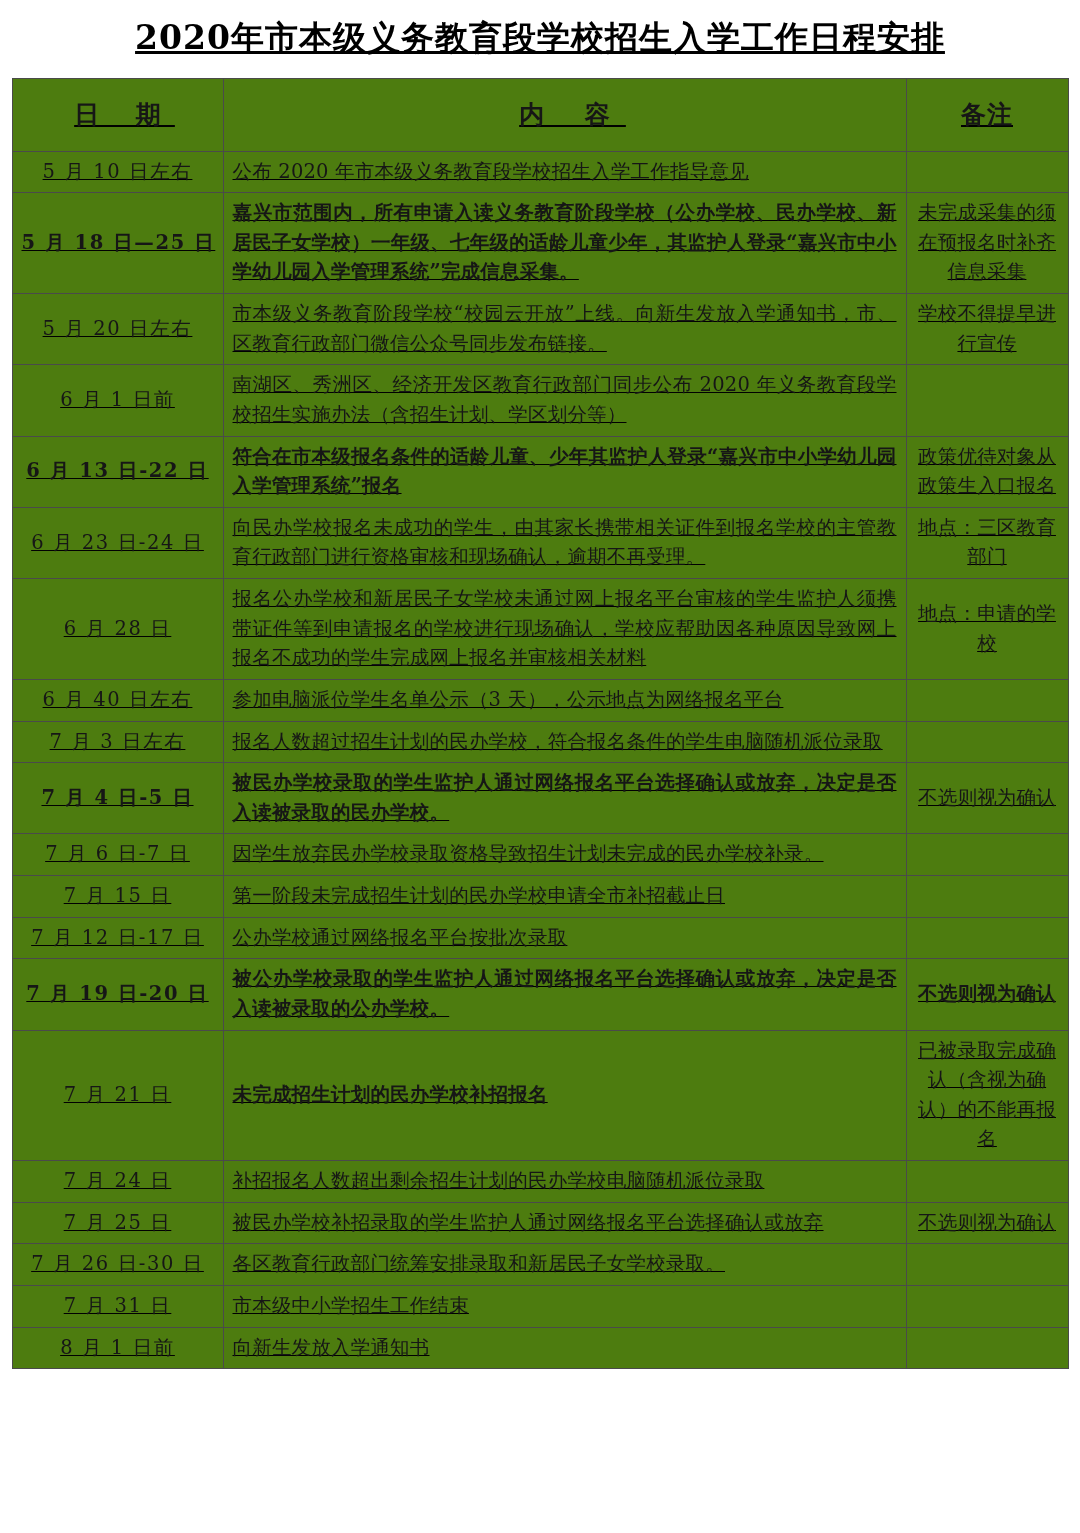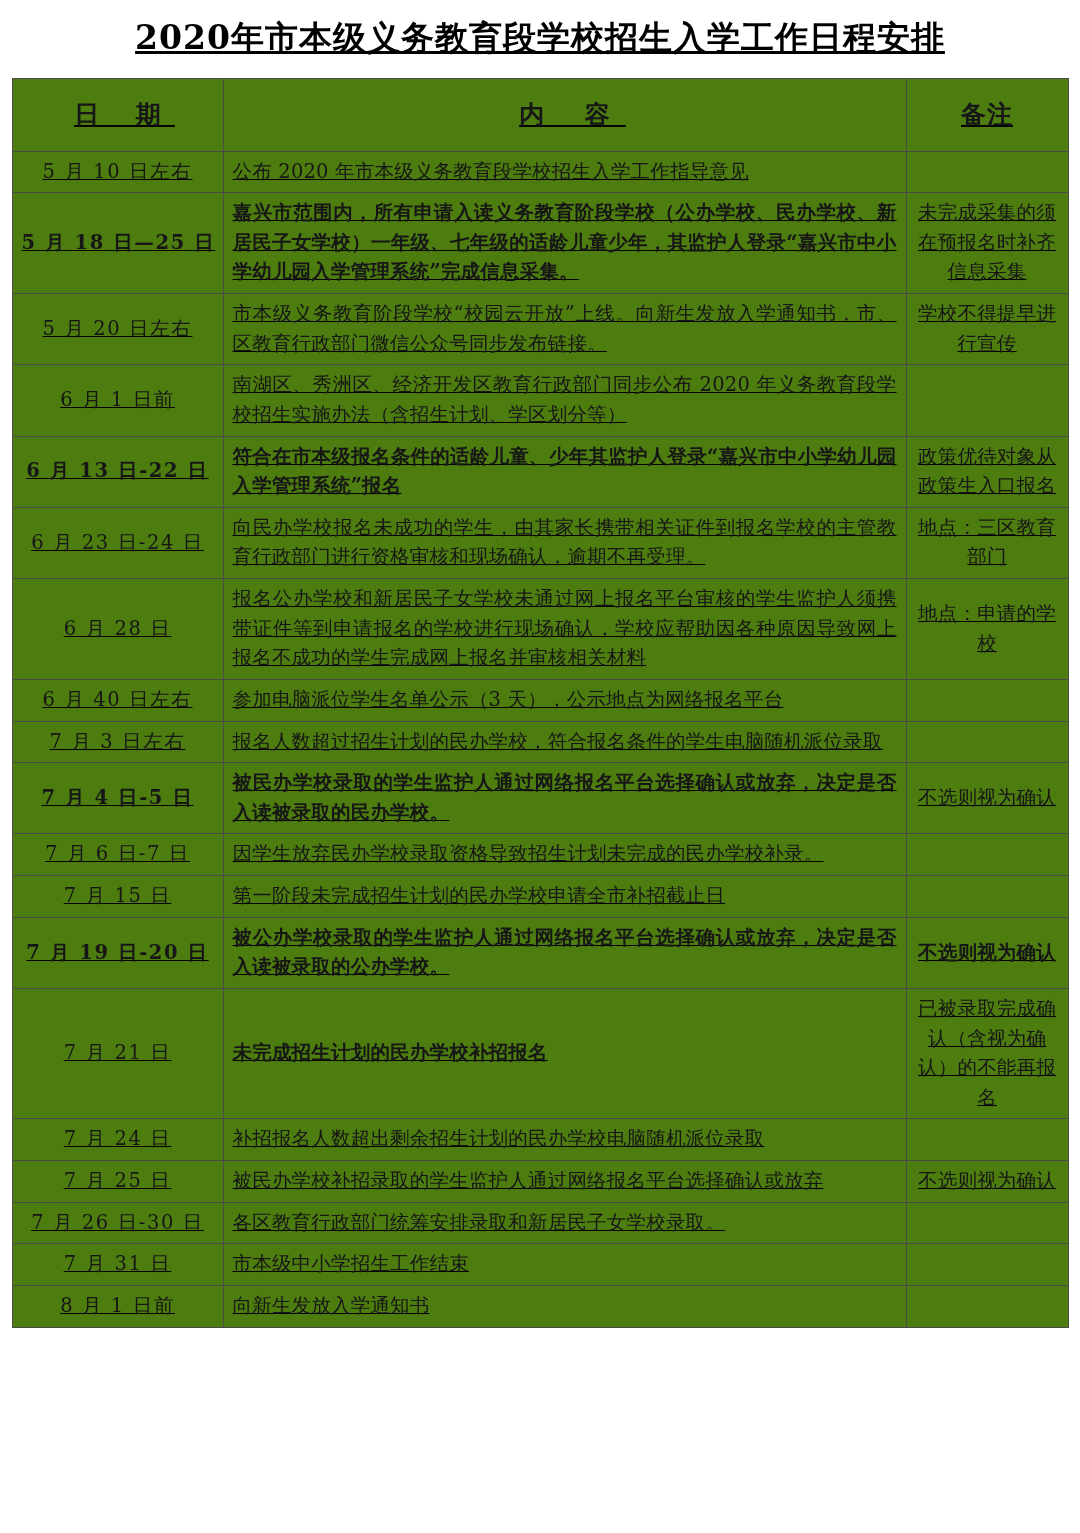--- a/index.html
+++ b/index.html
@@ -166,20 +166,25 @@
           <td class="date">7 月 6 日-7 日</td>
           <td class="body">因学生放弃民办学校录取资格导致招生计划未完成的民办学校补录。</td>
           <td class="remark empty"></td>
         </tr>
         <tr>
           <td class="date">7 月 15 日</td>
           <td class="body">第一阶段未完成招生计划的民办学校申请全市补招截止日</td>
           <td class="remark empty"></td>
         </tr>
         <tr>
+          <td class="date">7 月 12 日-17 日</td>
+          <td class="body">公办学校通过网络报名平台按批次录取</td>
+          <td class="remark empty"></td>
+        </tr>
+        <tr>
           <td class="date bold">7 月 19 日-20 日</td>
           <td class="body bold">被公办学校录取的学生监护人通过网络报名平台选择确认或放弃，决定是否入读被录取的公办学校。</td>
           <td class="remark bold">不选则视为确认</td>
         </tr>
         <tr>
           <td class="date">7 月 21 日</td>
           <td class="body bold">未完成招生计划的民办学校补招报名</td>
           <td class="remark">已被录取完成确认（含视为确认）的不能再报名</td>
         </tr>
         <tr>

